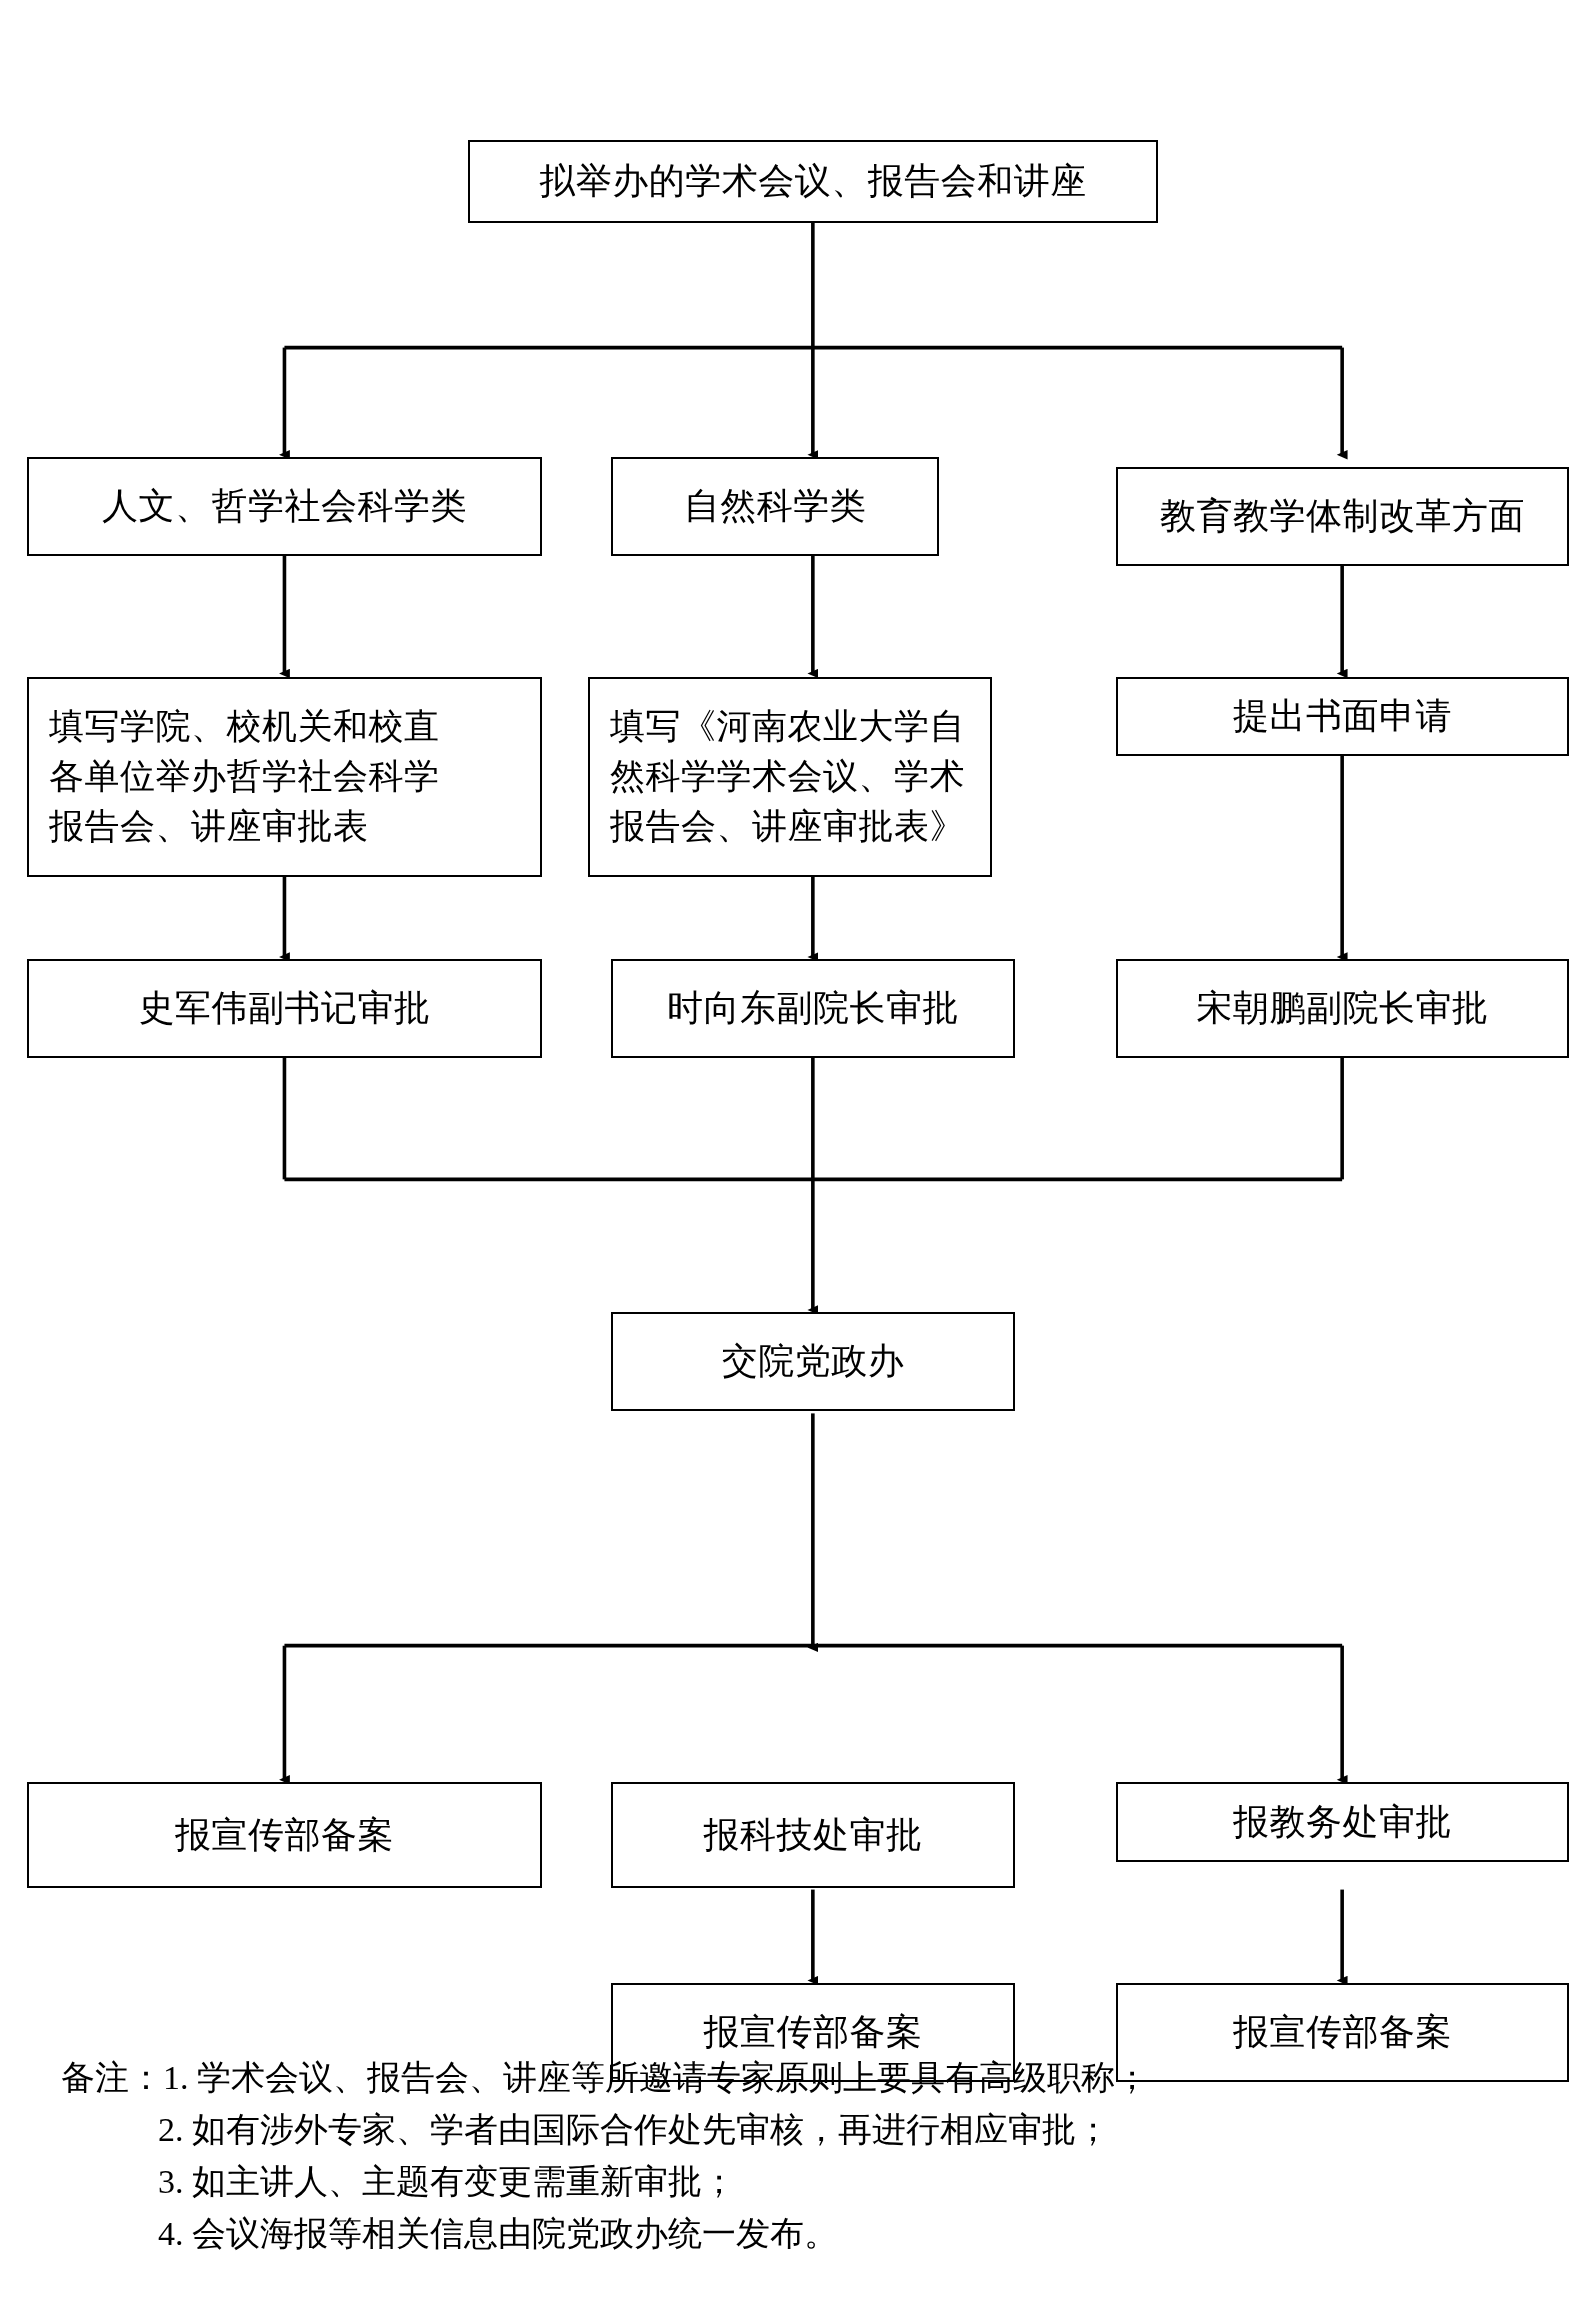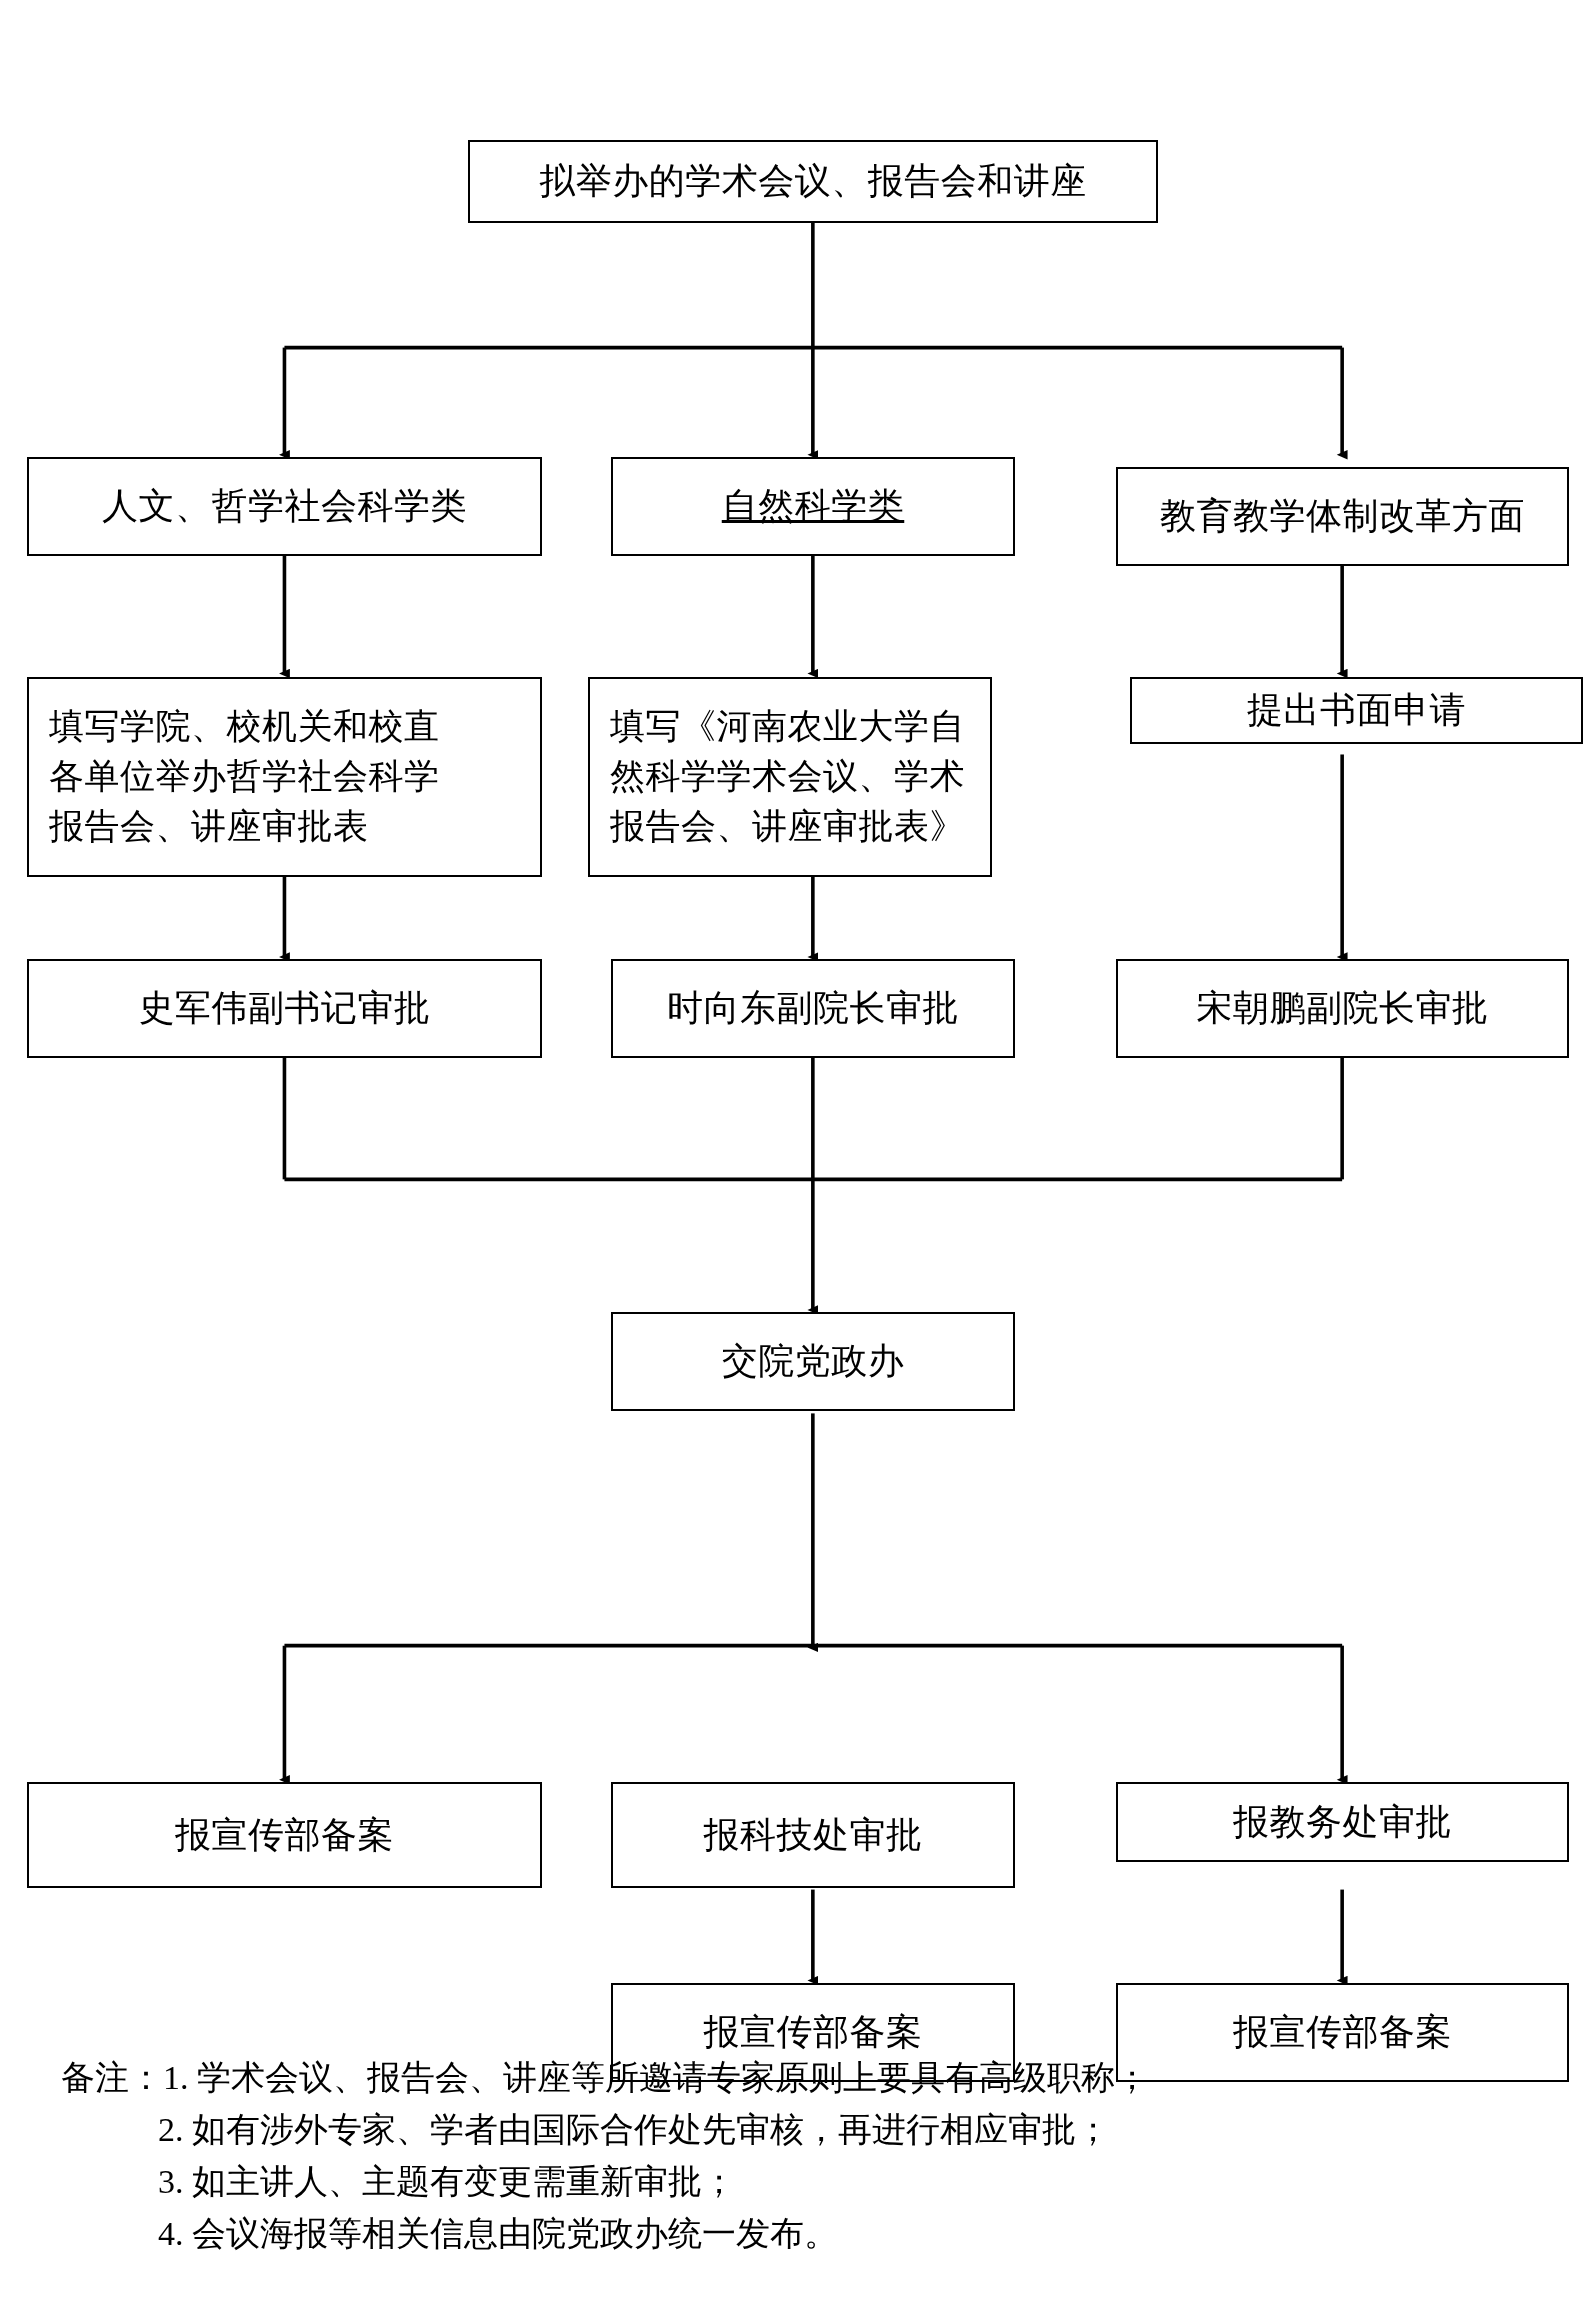--- a/index.html
+++ b/index.html
@@ -107,30 +107,30 @@
     <line x1="316" y1="1828" x2="316" y2="1977" stroke="#000000" stroke-width="4" marker-end="url(#arrowhead)"></line>
     <line x1="1491" y1="1828" x2="1491" y2="1977" stroke="#000000" stroke-width="4" marker-end="url(#arrowhead)"></line>
 
     <line x1="903" y1="2099" x2="903" y2="2200" stroke="#000000" stroke-width="4" marker-end="url(#arrowhead)"></line>
     <line x1="1491" y1="2099" x2="1491" y2="2200" stroke="#000000" stroke-width="4" marker-end="url(#arrowhead)"></line>
   </svg>
 
   <div class="node" style="left:468px; top:140px; width:690px; height:83px;">拟举办的学术会议、报告会和讲座</div>
 
   <div class="node" style="left:27px; top:457px; width:515px; height:99px;">人文、哲学社会科学类</div>
-  <div class="node" style="left:611px; top:457px; width:404px; height:99px;text-decoration:underline;">自然科学类</div>
+  <div class="node" style="left:611px; top:457px; width:328px; height:99px;">自然科学类</div>
   <div class="node" style="left:1116px; top:467px; width:453px; height:99px;">教育教学体制改革方面</div>
 
   <div class="node multiline" style="left:27px; top:677px; width:515px; height:200px;">填写学院、校机关和校直
 各单位举办哲学社会科学
 报告会、讲座审批表</div>
   <div class="node multiline" style="left:588px; top:677px; width:404px; height:200px;">填写《河南农业大学自
 然科学学术会议、学术
 报告会、讲座审批表》</div>
-  <div class="node" style="left:1116px; top:677px; width:453px; height:67px;margin-left:14px;">提出书面申请</div>
+  <div class="node" style="left:1116px; top:677px; width:453px; height:79px;">提出书面申请</div>
 
   <div class="node" style="left:27px; top:959px; width:515px; height:99px;">史军伟副书记审批</div>
   <div class="node" style="left:1116px; top:959px; width:453px; height:99px;">宋朝鹏副院长审批</div>
   <div class="node" style="left:611px; top:959px; width:404px; height:99px;">时向东副院长审批</div>
 
   <div class="node" style="left:611px; top:1312px; width:404px; height:99px;">交院党政办</div>
 
   <div class="node" style="left:27px; top:1782px; width:515px; height:106px;">报宣传部备案</div>
   <div class="node" style="left:611px; top:1782px; width:404px; height:106px;">报科技处审批</div>
   <div class="node" style="left:1116px; top:1782px; width:453px; height:80px;">报教务处审批</div>

